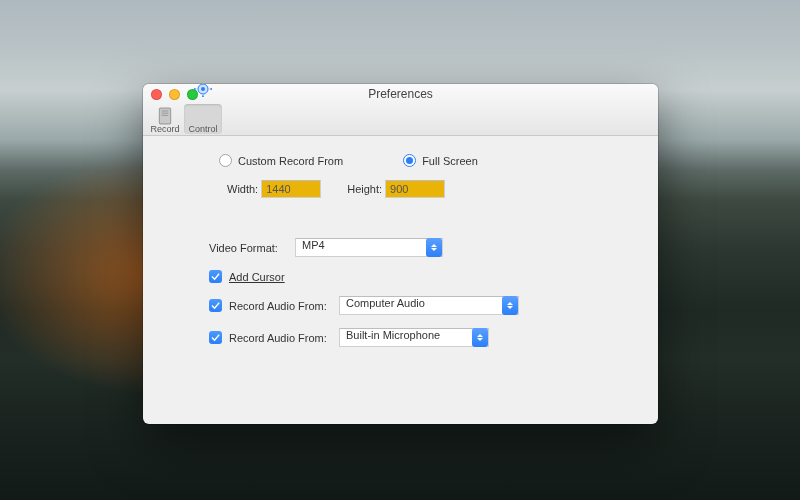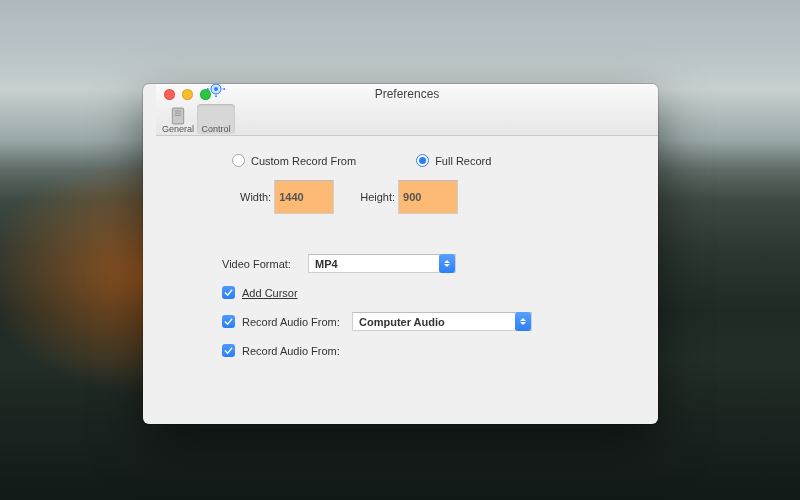--- a/index.html
+++ b/index.html
@@ -12,21 +12,20 @@
       linear-gradient(to bottom,
         #aeb9bf 0%, #b9c3c6 10%, #c7cfcf 18%, #9aa8a9 28%,
         #5d6a66 34%, #3e4a41 40%, #2c3731 50%,
         #1f2a25 62%, #232e28 72%, #1a231f 85%, #121a17 100%);
   }
   .window {
     position: absolute; left: 143px; top: 84px; width: 515px; height: 340px;
     background: #f0f0f0; border-radius: 6px;
     box-shadow: 0 20px 50px rgba(0,0,0,0.5), 0 0 0 1px rgba(0,0,0,0.15);
     overflow: hidden;
-    padding-left: 13px;
   }
   .titlebar {
     height: 52px;
     background: linear-gradient(#fafafa, #e6e6e6);
     border-bottom: 1px solid #c9c9c9;
     position: relative;
   }
   .traffic { position: absolute; left: 8px; top: 5px; display: flex; gap: 7px; }
   .tl { width: 11px; height: 11px; border-radius: 50%; border: 0.5px solid rgba(0,0,0,0.15); }
   .tl.red { background: #ff5f57; }
@@ -38,25 +37,25 @@
   .tbitem.active { background: #d7d7d7; box-shadow: inset 0 1px 2px rgba(0,0,0,0.15); gap: 27px; }
   .tbicon { width: 18px; height: 16px; display: flex; align-items: center; justify-content: center; }
   .content { padding: 18px 26px 10px 54px; font-size: 11px; color: #333; }
   .row { display: flex; align-items: center; margin-bottom: 13px; }
   .radio-row { margin-left: 22px; gap: 60px; }
   .radio { width: 13px; height: 13px; border-radius: 50%; border: 1px solid #a5a5a5; background: #fff; margin-right: 6px; display: inline-flex; align-items: center; justify-content: center; }
   .radio.checked { border-color: #2a7ff8; }
   .radio.checked::after { content: ""; width: 7px; height: 7px; border-radius: 50%; background: #2a7ff8; }
   .dims-row { margin-left: 30px; gap: 3px; }
   .lbl { color: #333; }
-  .txt { background: #fdba74; border: 1px solid #cfcfcf; border-top-color: #bdbdbd; height: 34px; width: 60px; font-size: 11px; padding: 0 4px; color: #555; font-weight: bold; }
+  .txt { background: #eab308; border: 1px solid #cfcfcf; border-top-color: #bdbdbd; height: 18px; width: 60px; font-size: 11px; padding: 0 4px; color: #555; }
   .format-row { margin-left: 12px; gap: 8px; margin-top: 40px; }
   .select {
     position: relative; background: #fff; border: 1px solid #cfcfcf; border-top-color: #bdbdbd;
-    height: 19px; display: flex; align-items: center; padding: 0 20px 0 6px; font-size: 11px; color: #333; font-weight: bold;
+    height: 19px; display: flex; padding: 0 20px 0 6px; font-size: 11px; color: #333;
   }
   .select .arrows {
     position: absolute; right: 0; top: -1px; bottom: -1px; width: 16px;
     background: linear-gradient(#5aa0ff, #2a7ff8); border-radius: 3px;
     display: flex; flex-direction: column; align-items: center; justify-content: center; gap: 1px;
   }
   .select .arrows::before, .select .arrows::after {
     content: ""; width: 0; height: 0; border-left: 3px solid transparent; border-right: 3px solid transparent;
   }
   .select .arrows::before { border-bottom: 3px solid #fff; }
@@ -86,21 +85,21 @@
       <div class="toolbar">
         <div class="tbitem">
           <span class="tbicon">
             <svg viewBox="0 0 16 16">
                 <rect x="3" y="1" width="10" height="14" rx="1" fill="#c9c9c9" stroke="#9e9e9e"></rect>
                 <rect x="5" y="3" width="6" height="1" fill="#9e9e9e"></rect>
                 <rect x="5" y="5" width="6" height="1" fill="#9e9e9e"></rect>
                 <rect x="5" y="7" width="6" height="1" fill="#9e9e9e"></rect>
               </svg>
           </span>
-          <span>General</span>
+          <span>Record</span>
         </div>
         <div class="tbitem active">
           <span class="tbicon">
             <svg viewBox="0 0 18 16">
                 <circle cx="9" cy="8" r="5" fill="#d0e4ff" stroke="#2a7ff8"></circle>
                 <path d="M9 3 L10 0 L8 0 Z M9 13 L10 16 L8 16 Z M3 8 L0 9 L0 7 Z M15 8 L18 9 L18 7 Z" fill="#2a7ff8"></path>
                 <circle cx="9" cy="8" r="2" fill="#2a7ff8"></circle>
               </svg>
           </span>
           <span>Control</span>
@@ -110,21 +109,21 @@
 
     <div class="content">
 
       <div class="row radio-row">
         <label style="display:flex;align-items:center">
           <span class="radio"></span>
           <span>Custom Record From</span>
         </label>
         <label style="display:flex;align-items:center">
           <span class="radio checked"></span>
-          <span>Full Record</span>
+          <span>Full Screen</span>
         </label>
       </div>
 
       <div class="row dims-row">
         <span class="lbl">Width:</span>
         <input class="txt" value="1440" style="">
         <span style="width:20px"></span>
         <span class="lbl">Height:</span>
         <input class="txt" value="900" style="">
       </div>
@@ -159,18 +158,22 @@
         </div>
       </div>
 
       <div class="row audio-row">
         <span class="chk">
           <svg viewBox="0 0 10 10">
               <path d="M1 5 L4 8 L9 2" stroke="#fff" stroke-width="1.6" fill="none"></path>
             </svg>
         </span>
         <span class="lbl" style="width:110px">Record Audio From:</span>
+        <div class="select" style="width:150px">
+          <span>Built-in Microphone</span>
+          <span class="arrows"></span>
+        </div>
       </div>
 
 
     </div>
   </div>
 </div>
 
 </body></html>

